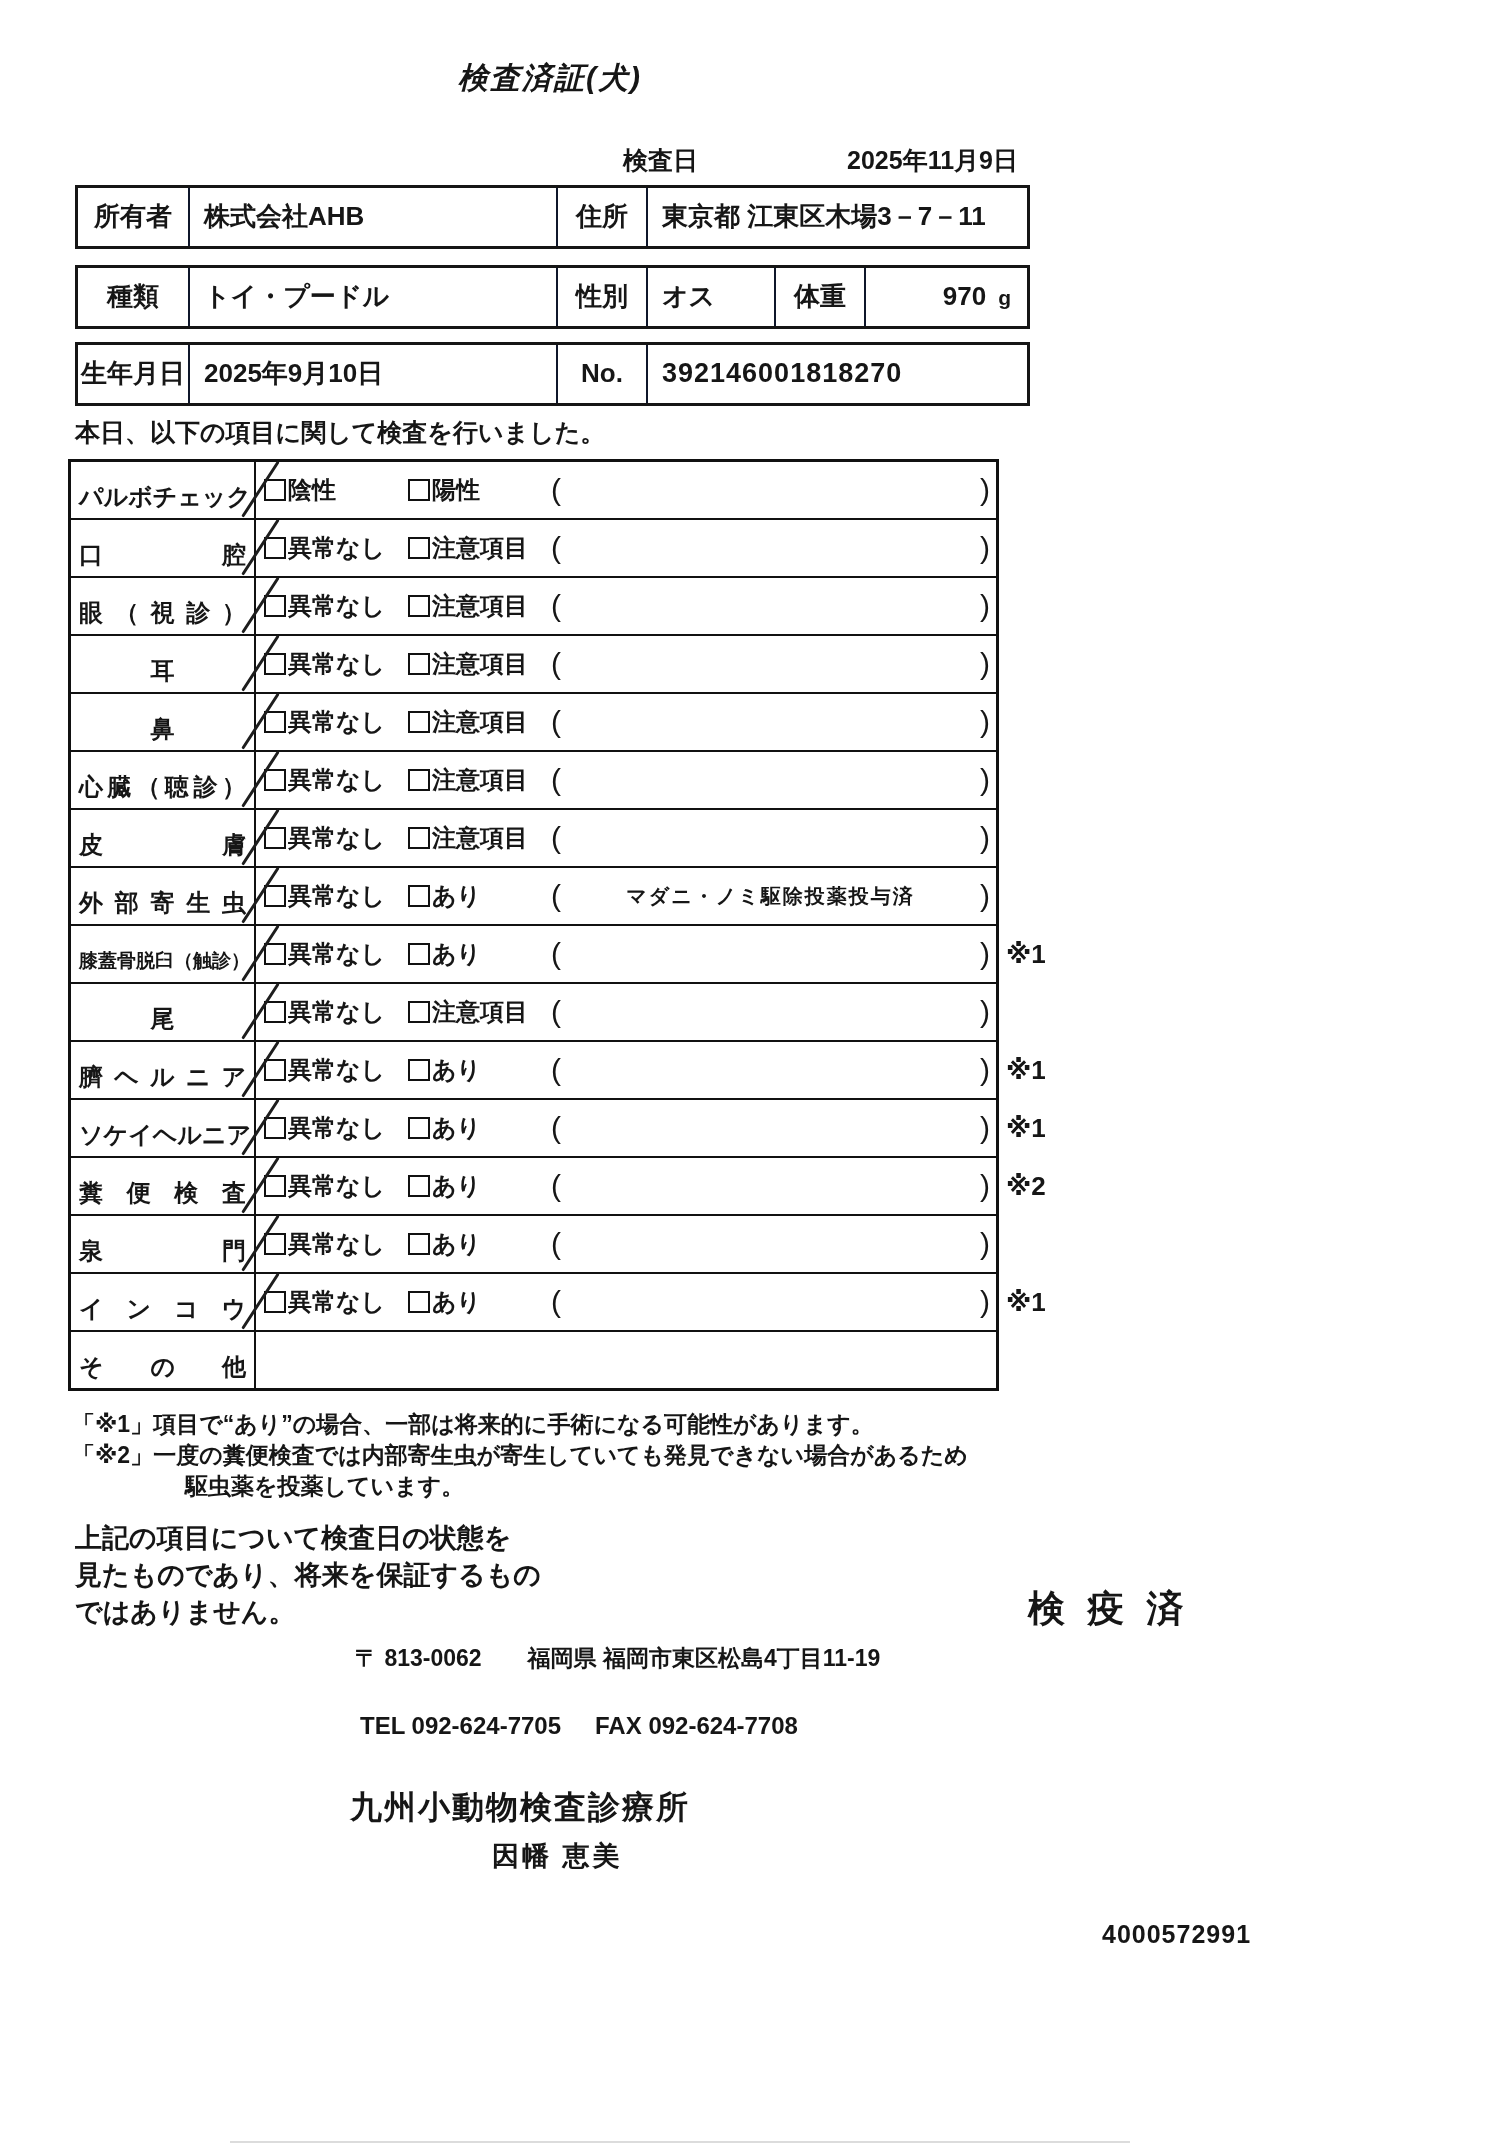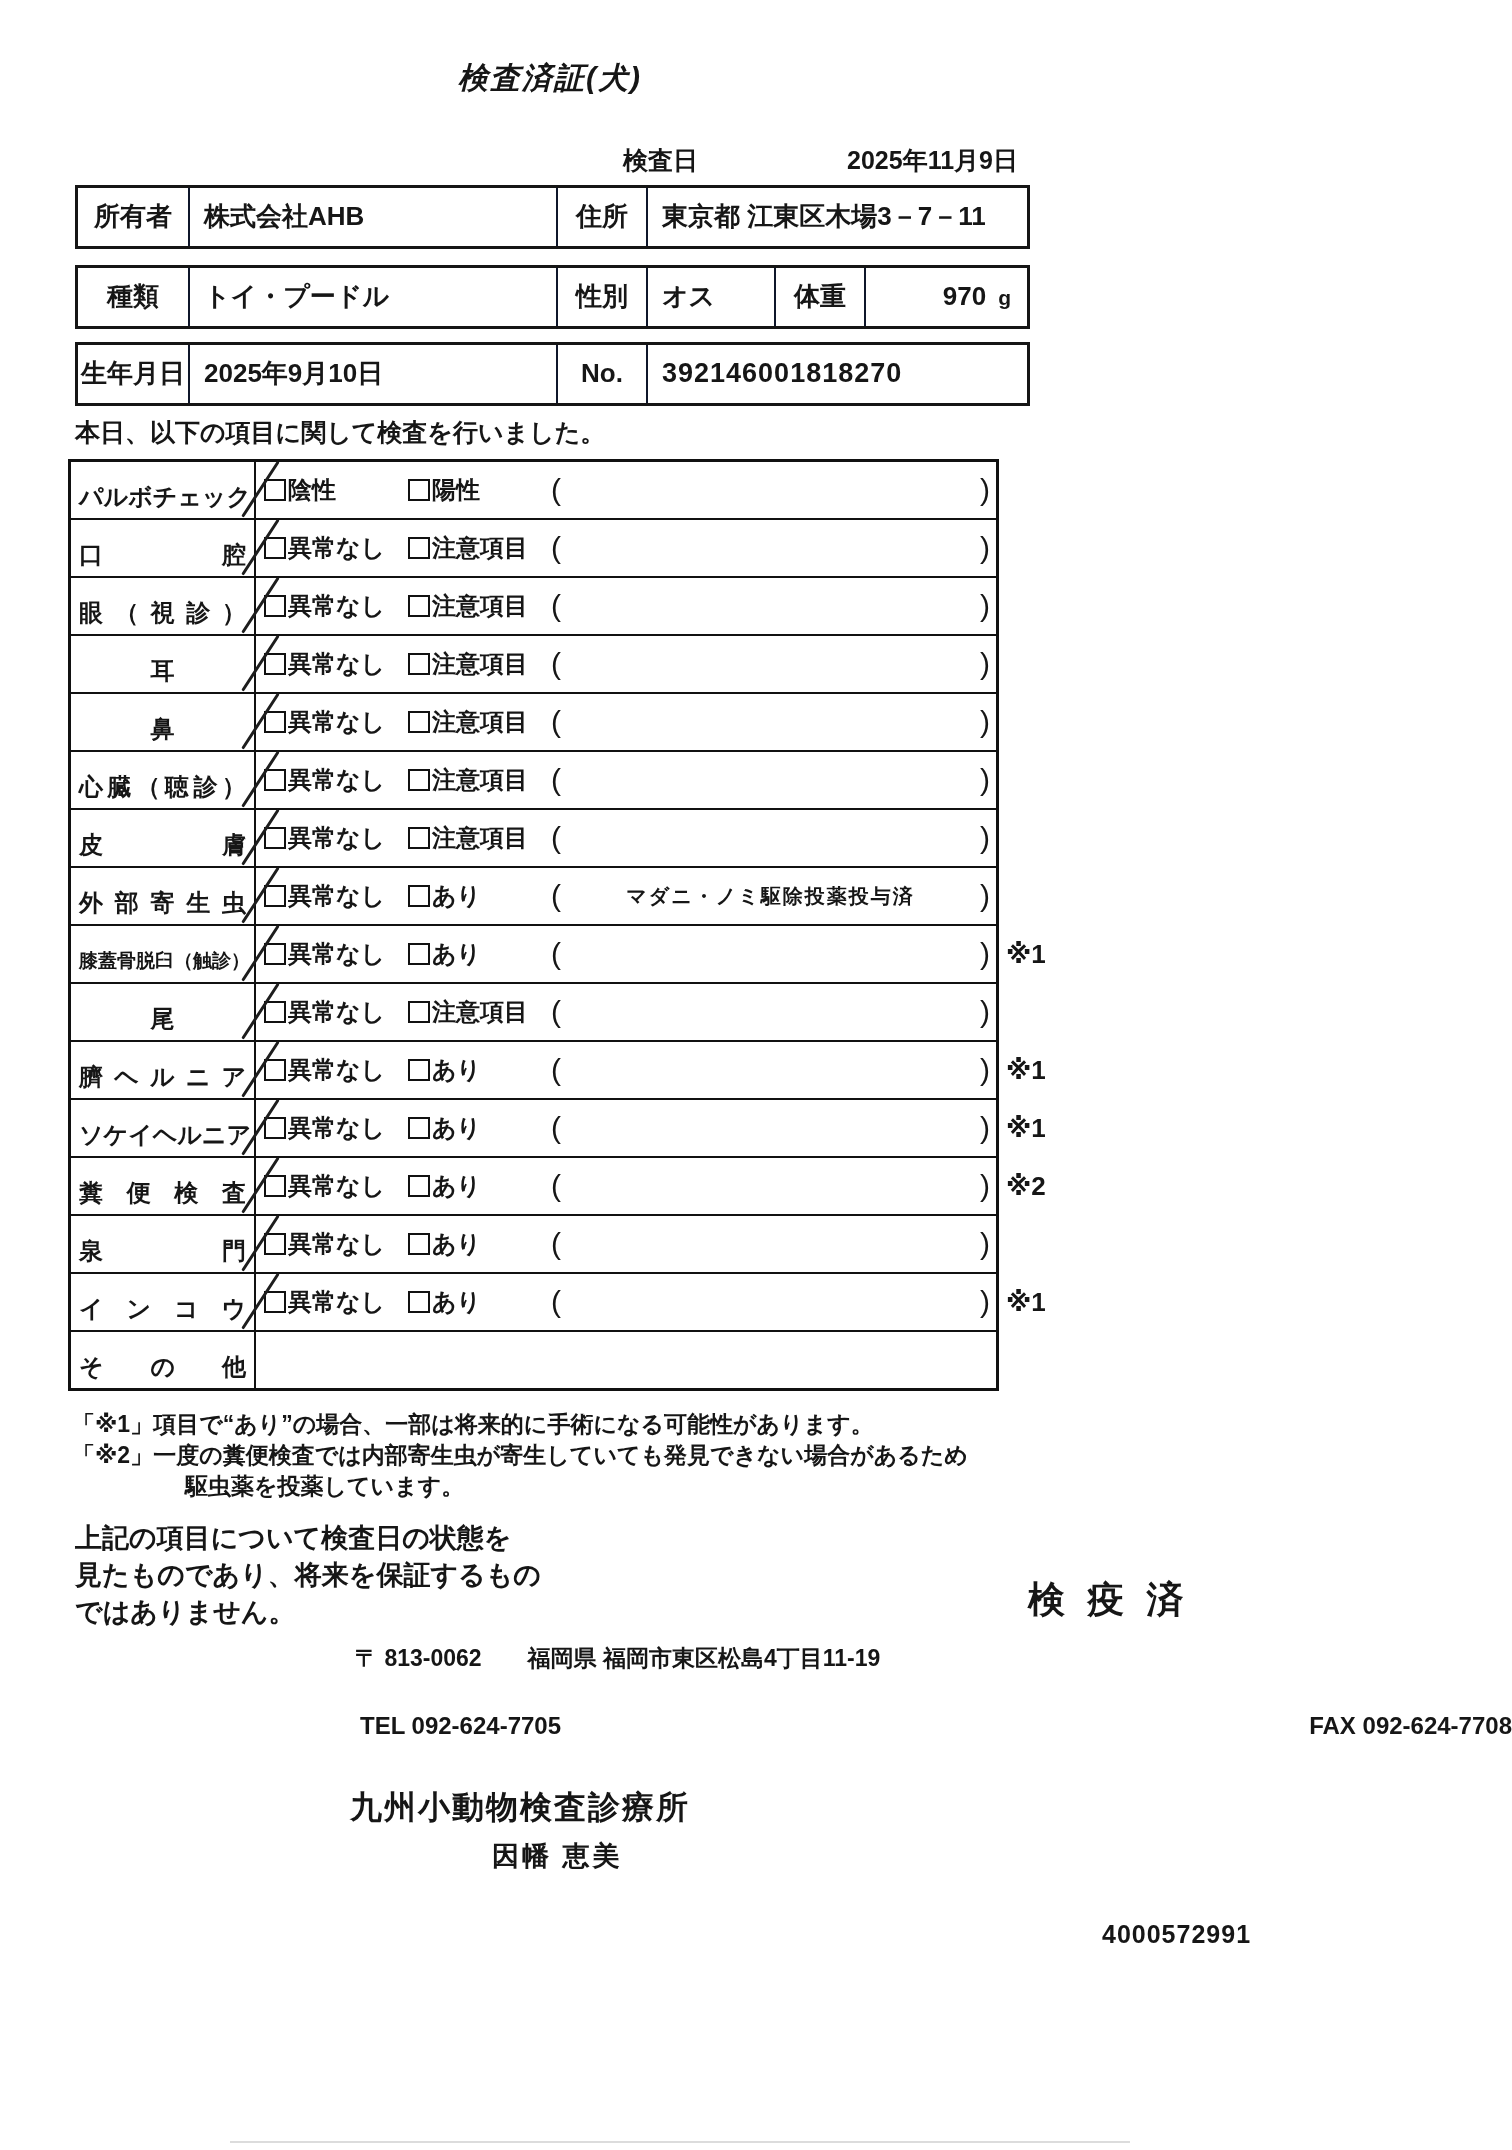--- a/index.html
+++ b/index.html
@@ -118,33 +118,33 @@
     font-size:26px;font-weight:bold;text-align:left;
     padding-left:6px;box-sizing:border-box;
   }
   
   .notes{margin:18px 0 0 72px;font-size:23px;font-weight:bold;line-height:31px;}
   .note-indent{margin-left:113px;}
   
   .bottom{position:relative;margin-top:18px;}
   .disclaimer{margin-left:75px;font-size:27px;font-weight:bold;line-height:37px;}
   .stamp{
-    position:absolute;left:1028px;top:55px;
+    position:absolute;left:1028px;top:64px;
     font-size:37px;font-weight:bold;letter-spacing:6px;
     white-space:nowrap;
   }
   .clinic-address{
     display:flex;gap:46px;
     margin:12px 0 0 355px;
     font-size:23px;font-weight:bold;white-space:nowrap;
   }
   .clinic-tel{
     display:flex;gap:34px;
     margin:38px 0 0 360px;
-    font-size:24px;font-weight:bold;white-space:nowrap;justify-content:space-between;
+    font-size:24px;font-weight:bold;white-space:nowrap;
   }
   .clinic-name{margin:46px 0 0 350px;font-size:32px;font-weight:bold;letter-spacing:2px;}
   .clinic-person{margin:8px 0 0 492px;font-size:27px;font-weight:bold;letter-spacing:3px;}
   .serial{margin:46px 0 0 1102px;font-size:25px;font-weight:bold;letter-spacing:1px;}
   .scan-edge{
     position:absolute;left:230px;bottom:7px;
     width:900px;height:2px;background:#dcdcdc;
   }
 </style>
 </head>

